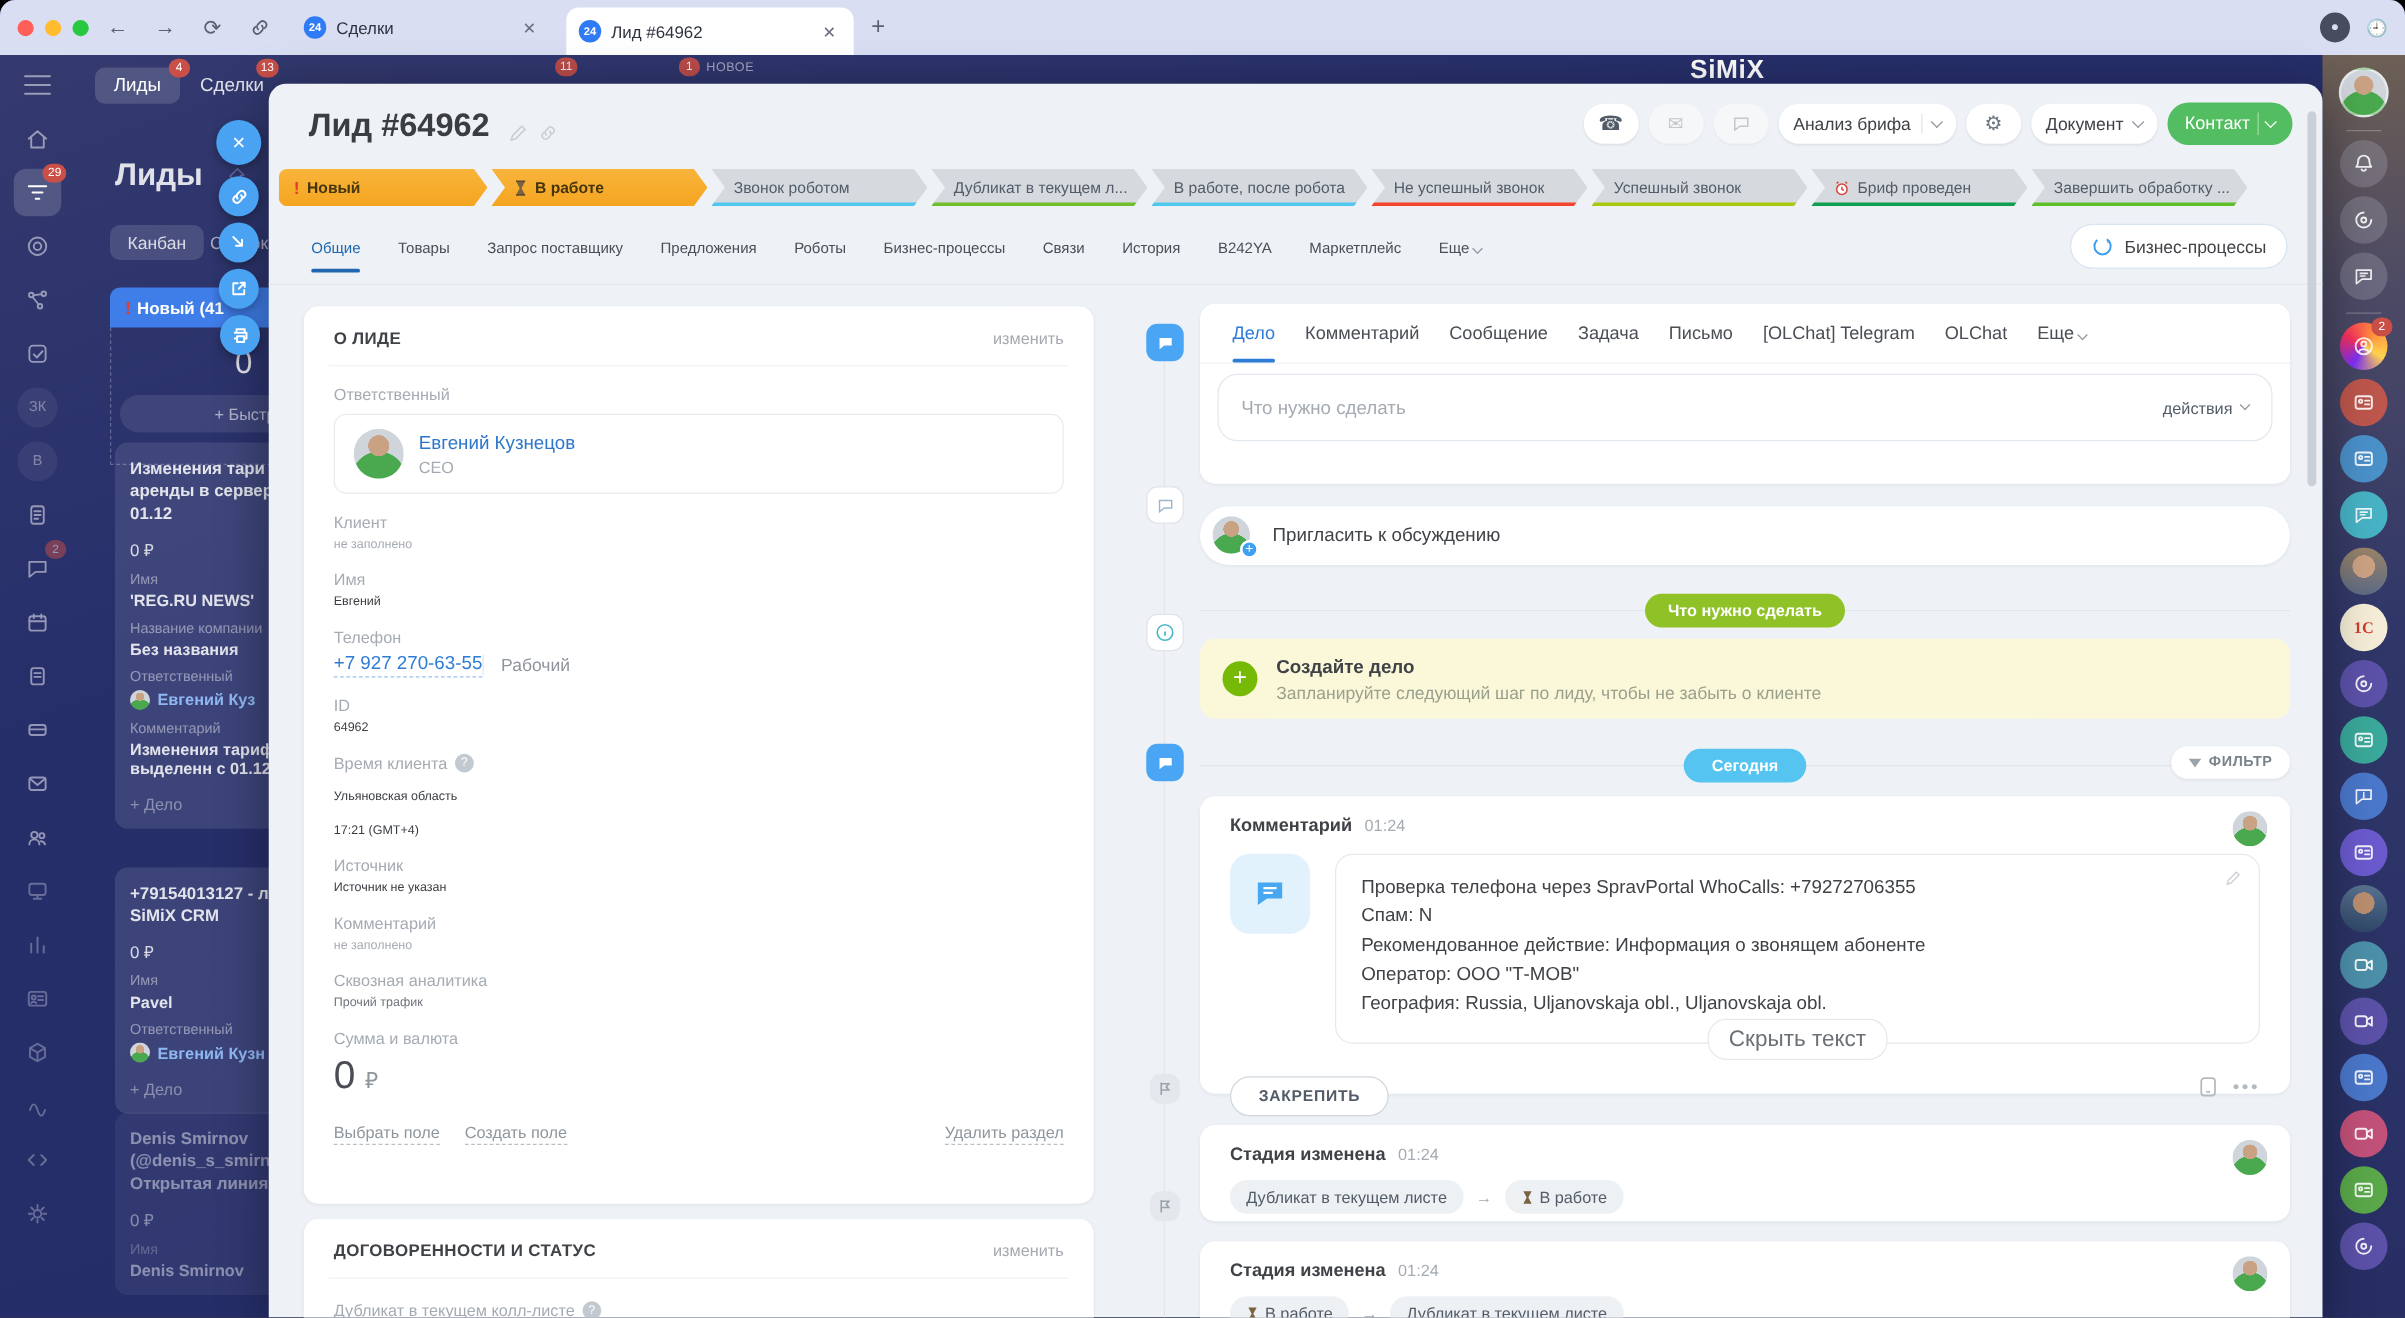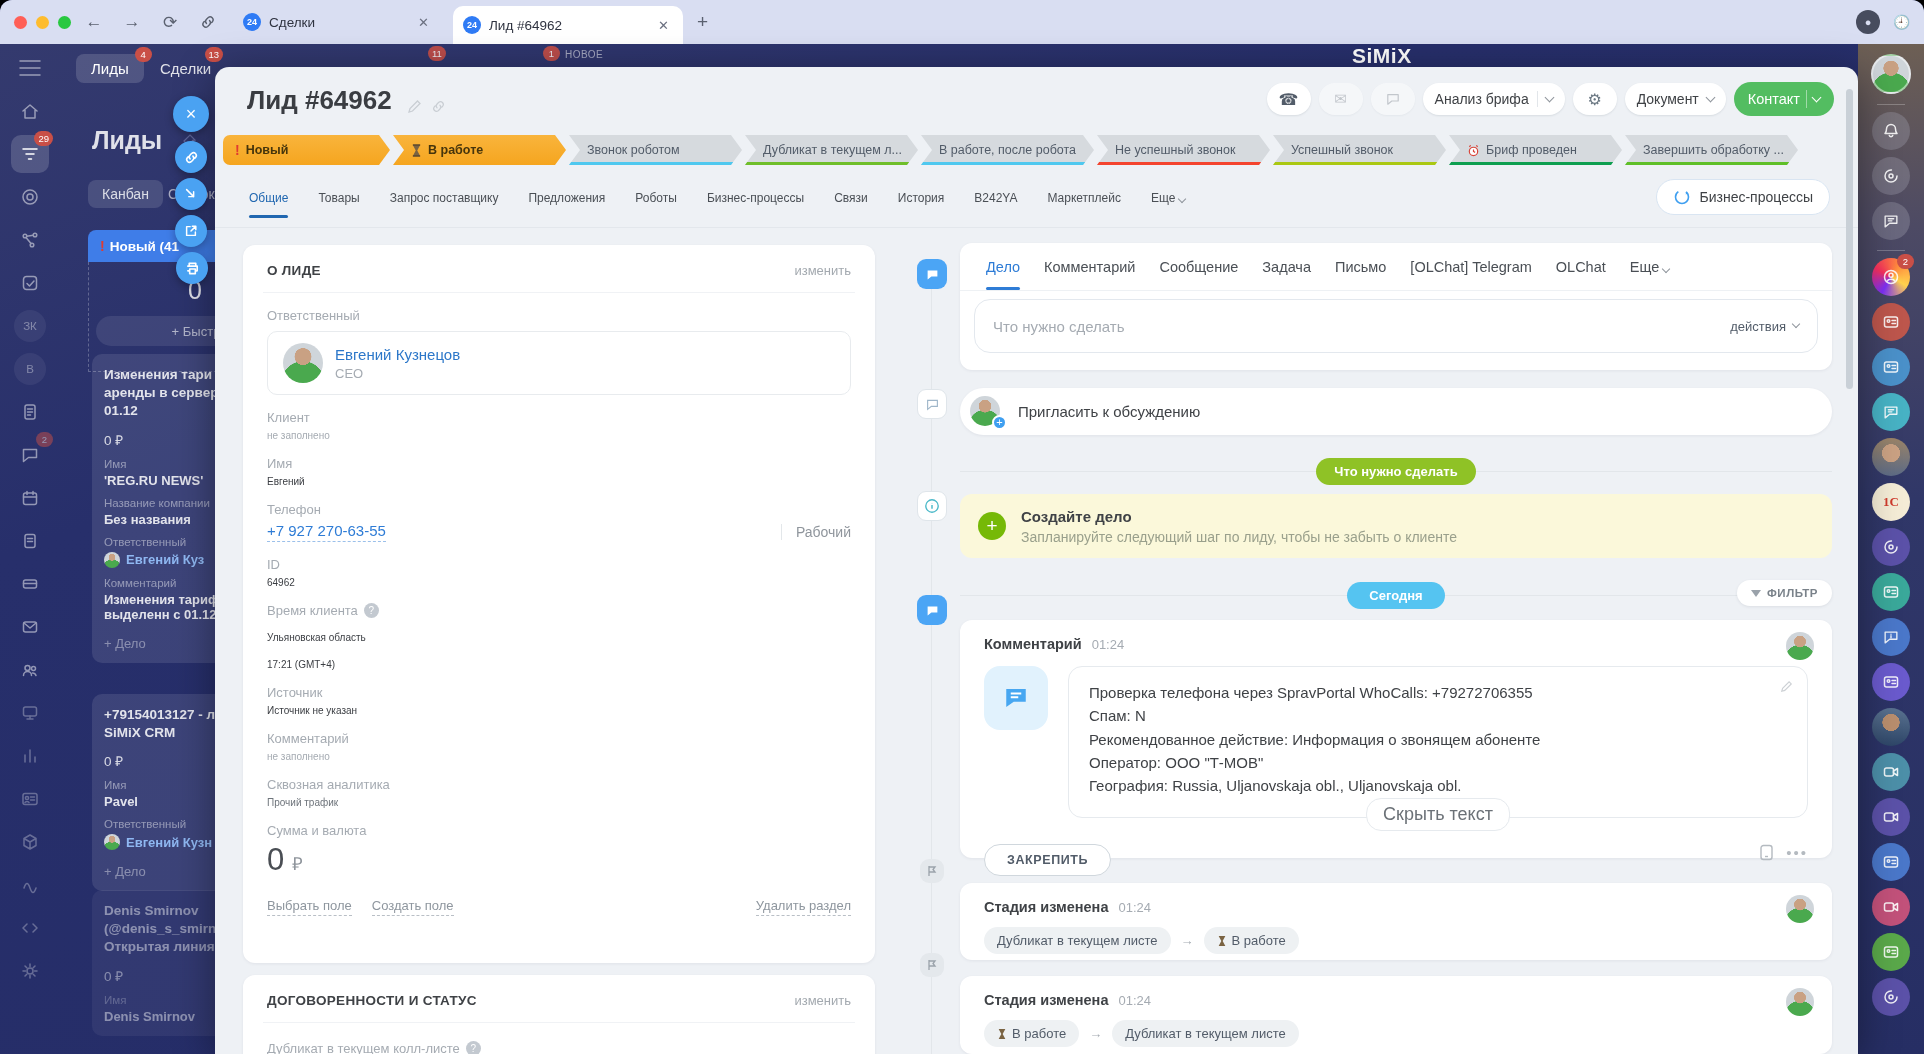--- a/index.html
+++ b/index.html
@@ -98,40 +98,40 @@
   .sec-head { display:flex; justify-content:space-between; align-items:center; }
   .sec-title { font-size:13.5px; font-weight:bold; color:#3f4246; letter-spacing:.3px; }
   .sec-edit { font-size:13px; color:#a3a9af; }
   .sec-hr { border-top:1px solid #f0f2f5; margin:14px -4px 0; }
   .flabel { font-size:13px; color:#a5abb2; margin-top:15px; display:flex; align-items:center; gap:6px; }
   .fvalue { font-size:10px; color:#3a3d42; margin-top:5px; }
   .fvalue.empty { color:#a5abb2; }
   .resp-card { margin-top:8px; border:1px solid #e8ebee; border-radius:10px; padding:11px 15px; display:flex; gap:12px; align-items:center; }
   .resp-name { color:#2c77c9; font-size:15px; }
   .resp-role { color:#a5abb2; font-size:13px; margin-top:3px; }
-  .phone-row { display:flex; justify-content:space-between; align-items:center; margin-top:5px; }
+  .phone-row { display:flex; align-items:center; margin-top:5px; }
   .phone-link { color:#2e7cd6; font-size:15px; border-bottom:1px dashed #9cc0ea; padding-bottom:2px; }
   .phone-type { color:#8f959c; font-size:14px; border-left:1px solid #e3e7ea; padding-left:14px; }
   .q { width:15px; height:15px; border-radius:50%; background:#c3c9d0; color:#fff; font-size:10px; display:inline-flex; align-items:center; justify-content:center; }
   .amount { margin-top:4px; display:flex; align-items:baseline; gap:8px; }
   .amount .n { font-size:31px; color:#4a4e54; }
   .amount .c { font-size:18px; color:#8f959c; }
   .about-foot { display:flex; margin-top:20px; font-size:13px; color:#8e969e; gap:20px; }
   .dashed { border-bottom:1px dashed #b9bfc6; padding-bottom:2px; }
   .about-foot .right { margin-left:auto; }
   .agree { position:absolute; left:28px; top:908px; width:632px; height:146px; padding:18px 24px; overflow:hidden; }
 
   
   .vline { position:absolute; left:716px; top:200px; bottom:0; border-left:1px solid #e2e6ea; }
   .tmark { position:absolute; left:702px; width:30px; height:30px; border-radius:9px; display:flex; align-items:center; justify-content:center; z-index:2; }
   .tmark.blue { background:#4ba5f5; }
   .tmark.line { background:#fff; border:1px solid #dfe5ea; }
   .tmark.gray { background:#e4e8ec; width:24px; height:24px; left:705px; }
   .tl-col { position:absolute; left:745px; top:176px; right:26px; }
-  .tl-tabs-card { height:127px; }
+  .tl-tabs-card { height:144px; }
   .tl-tabs { display:flex; gap:24px; align-items:center; height:48px; padding:0 26px; font-size:14.5px; color:#4a4f55; border-bottom:1px solid #eef1f4; }
   .tl-tabs .tab { position:relative; }
   .tl-tabs .tab.on { color:#2e7cd6; }
   .tl-tabs .tab.on::after { content:""; position:absolute; left:0; right:0; bottom:-15px; height:2.5px; background:#2e7cd6; border-radius:2px; }
   .composer { margin:8px 14px; border:1px solid #e3e8ee; border-radius:16px; height:54px; display:flex; align-items:center; padding:0 18px; }
   .composer .ph { color:#a5abb2; font-size:15px; }
   .composer .acts { margin-left:auto; color:#525c69; font-size:13px; display:flex; align-items:center; gap:7px; }
   .invite { height:47px; border-radius:24px; background:#fff; box-shadow:0 1px 3px rgba(60,70,90,.08); margin-top:18px; display:flex; align-items:center; gap:14px; padding:0 10px; }
   .invite .avw { position:relative; width:34px; height:32px; }
   .invite .plus { position:absolute; right:-3px; bottom:-2px; width:15px; height:15px; border-radius:50%; background:#3f9ff0; color:#fff; font-size:11px; display:flex; align-items:center; justify-content:center; border:2px solid #fff; }
@@ -341,21 +341,21 @@
     </div>
 
     <div class="chip">
       <span>Лиды</span>
       <span class="rbadge">4</span>
     </div>
     <div class="strip-deals">
       <span>Сделки</span>
       <span class="rbadge">13</span>
     </div>
-    <span class="mini-badge" style="left:428px">11</span>
+    <span class="mini-badge" style="left:444px">11</span>
     <span class="mini-badge" style="left:543px">1</span>
     <span class="strip-new">НОВОЕ</span>
     <span class="brand">SiMiX</span>
 
     <div class="k-title">Лиды</div>
     <span class="k-pin"><svg width="14" height="14" viewBox="0 0 14 14">
           <path d="M8 1l5 5-2.5.5L12 9l-2 2-2.5-1.5L7 12 2 7z" stroke="#9aa2d8" fill="none" stroke-width="1.2"></path>
         </svg></span>
     <div class="k-chip">Канбан</div>
     <div class="k-list">Список</div>

